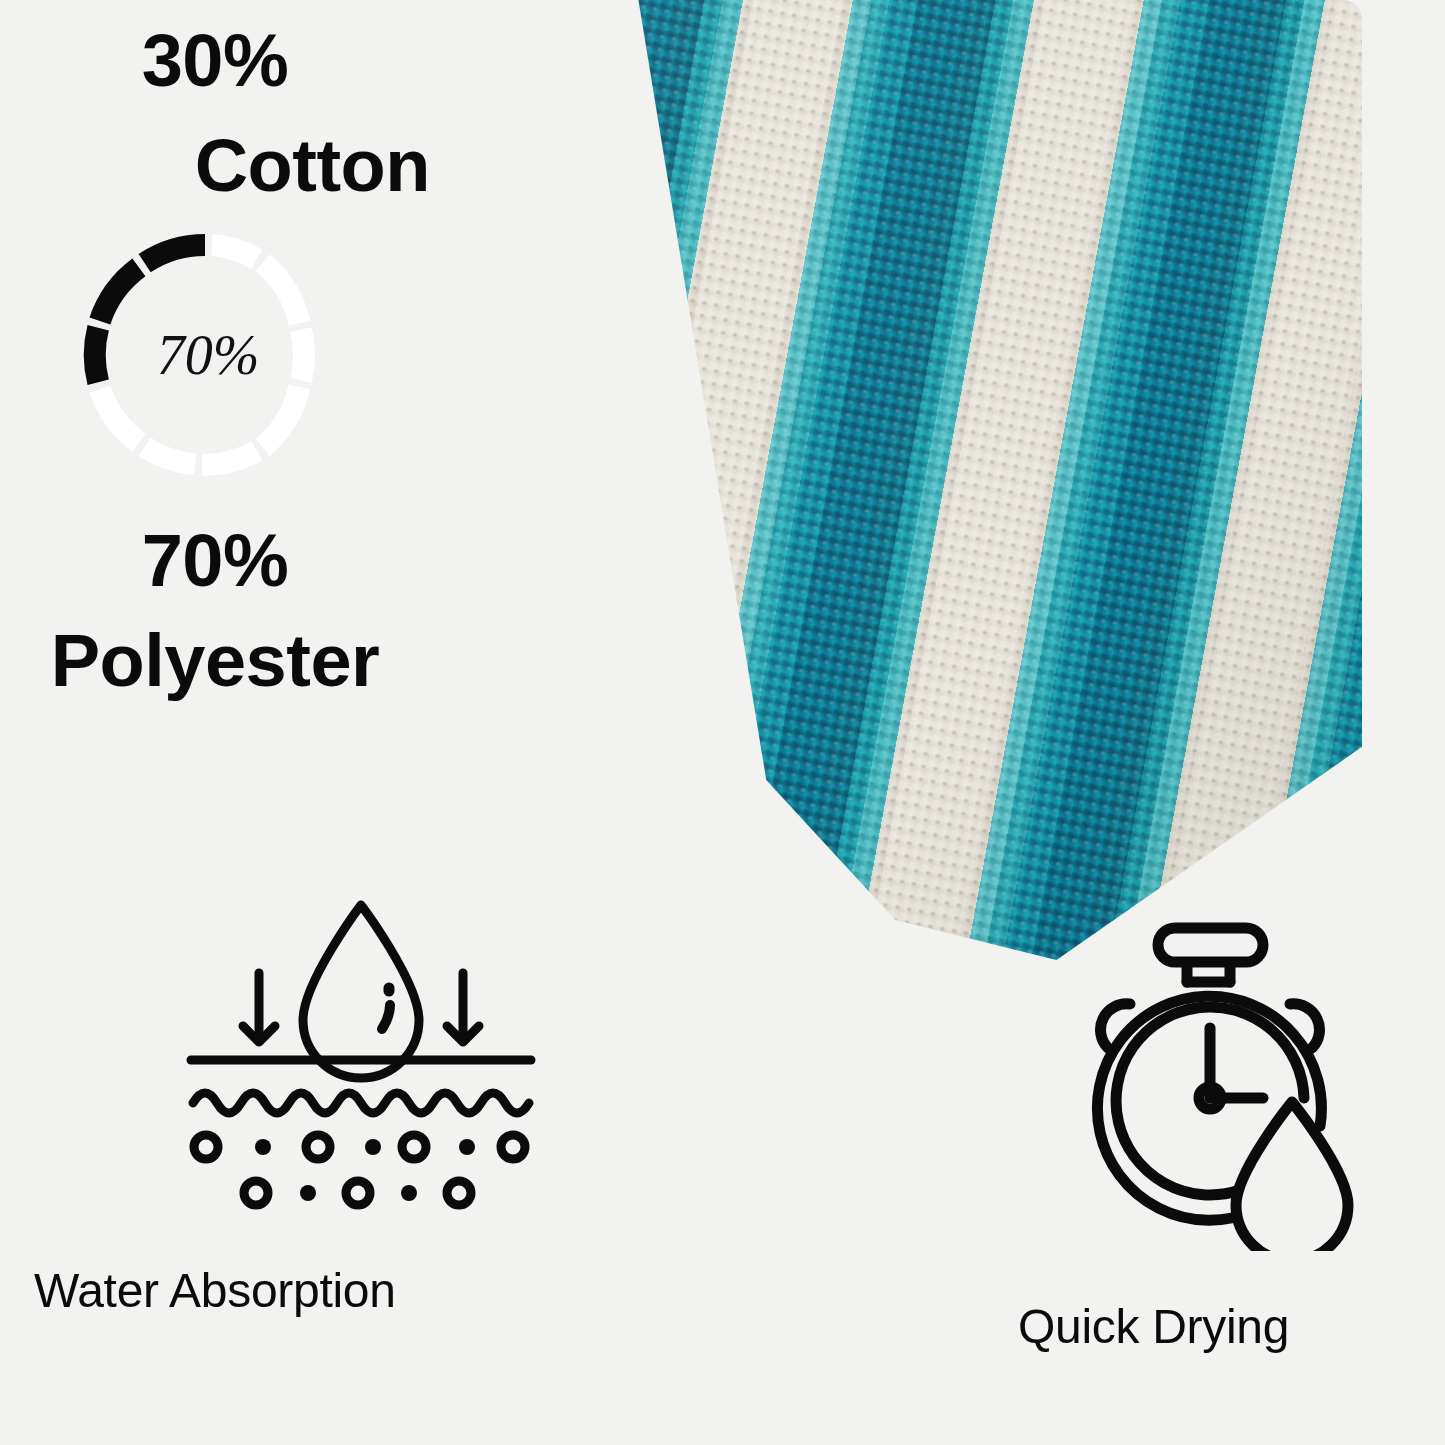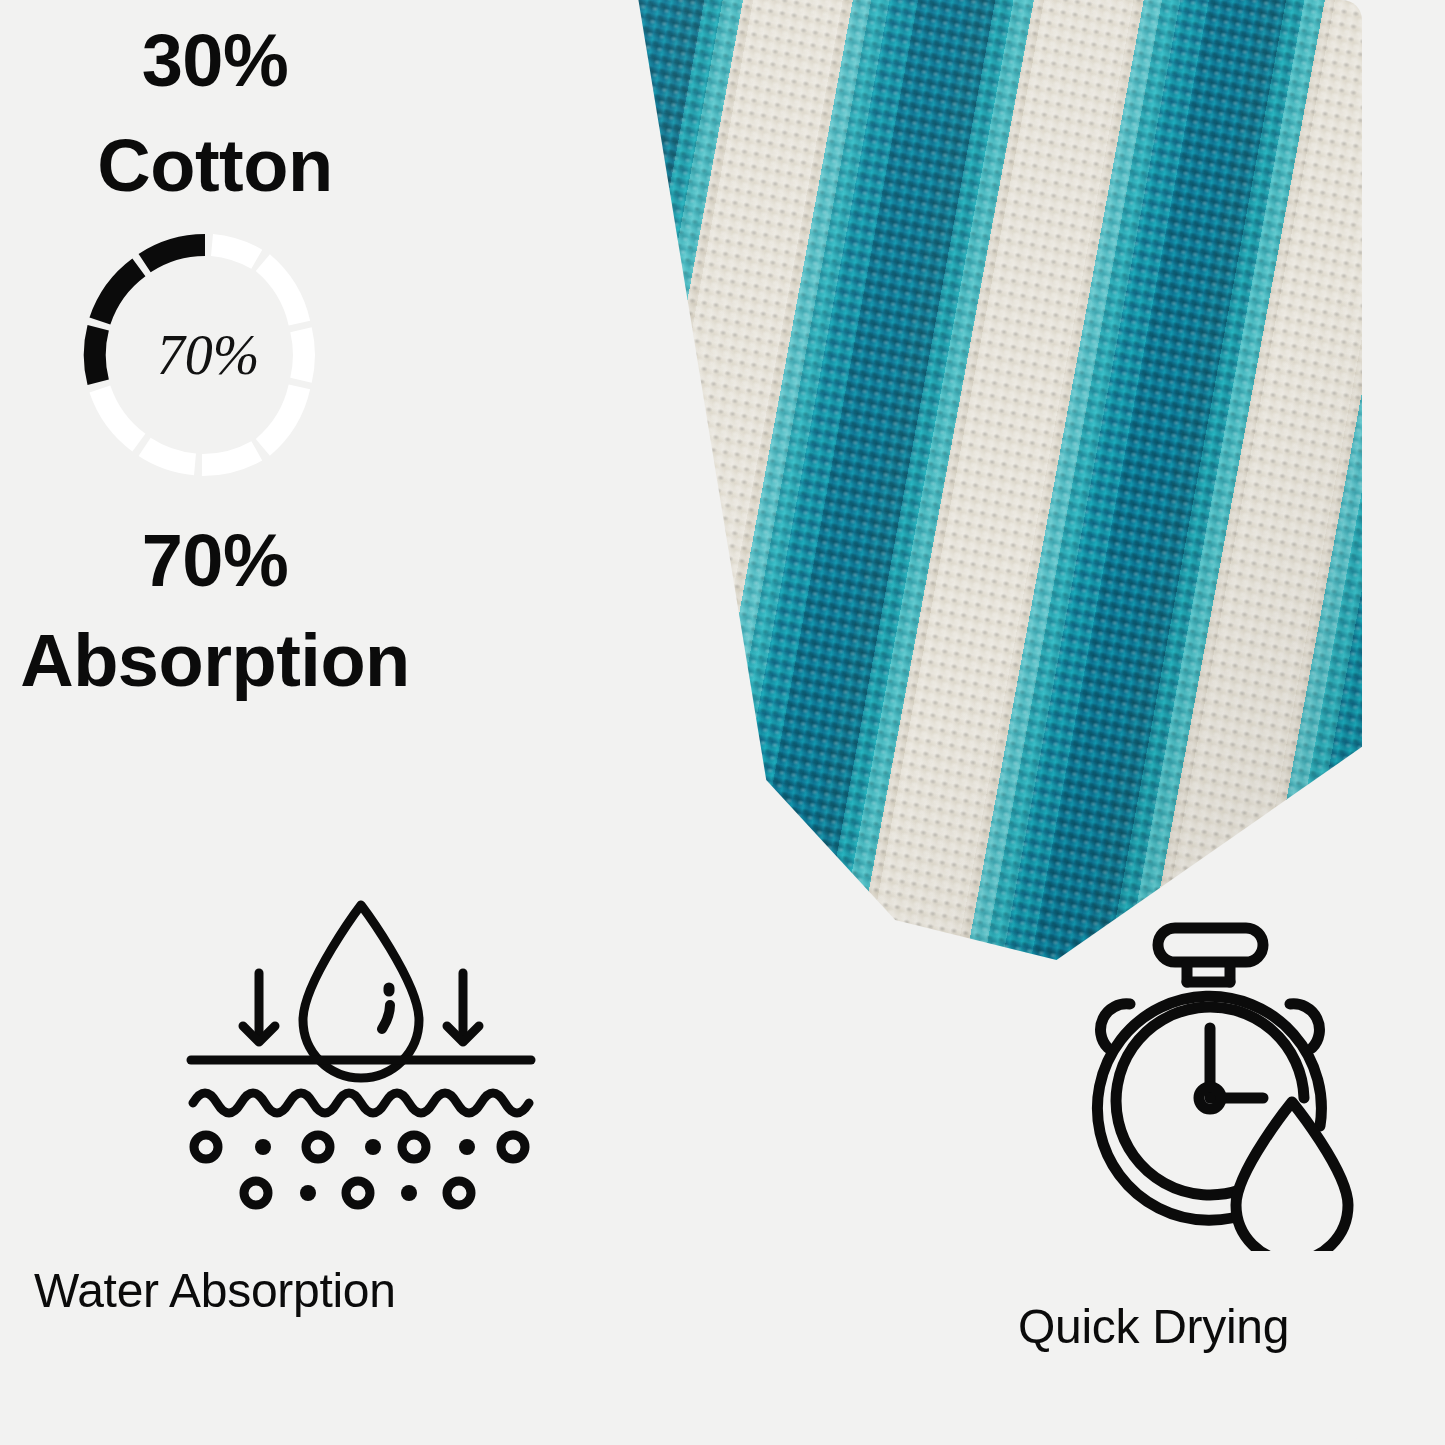--- a/index.html
+++ b/index.html
@@ -115,21 +115,21 @@
   
   .pct-big {
     position: absolute;
     font-weight: bold;
     color: #0b0b0b;
     letter-spacing: -0.5px;
     white-space: nowrap;
     text-align: center;
   }
   #cotton-pct   { left: 0;   top: 18px;  width: 430px; font-size: 74px; }
-  #cotton-word  { left: 0;   top: 123px; width: 430px; font-size: 74px; }
+  #cotton-word  { left: 0;   top: 123px; width: 430px; font-size: 74px; text-align: right; }
   #poly-pct     { left: 0;   top: 518px; width: 430px; font-size: 74px; }
   #poly-word    { left: 0;   top: 618px; width: 430px; font-size: 74px; }
 
   
   .donut-wrap {
     position: absolute;
     left: 78px;
     top: 228px;
     width: 254px;
     height: 254px;
@@ -214,21 +214,21 @@
         <path d="M 223.0 152.2 A 110 110 0 0 0 223.0 101.8" stroke="#ffffff"></path>
         <path d="M 221.4 95.1 A 110 110 0 0 0 184.8 34.7" stroke="#ffffff"></path>
         <path d="M 178.8 31.2 A 110 110 0 0 0 134.0 17.0" stroke="#ffffff"></path>
       </g>
     </svg>
     <div class="donut-center">70%</div>
   </div>
 
   <div class="pct-big" id="poly-pct">70%</div>
 
-  <div class="pct-big" id="poly-word">Absorption</div>
+  <div class="pct-big" id="poly-word">Polyester</div>
 
   <div class="feature" id="feature-water">
     <div class="feature-icon-box">
       <svg width="400" height="330" viewBox="0 0 400 330">
         <g fill="none" stroke="#0b0b0b" stroke-width="9" stroke-linecap="round" stroke-linejoin="round">
 
           <path d="M 200 20 C 200 20 258 97 258 135 a 58 58 0 0 1 -116 0 C 142 97 200 20 200 20 Z"></path>
 
           <path d="M 228 103 l 0 3" stroke-width="11"></path>
           <path d="M 229 120 C 229 132 224 139 221 144" stroke-width="10"></path>

